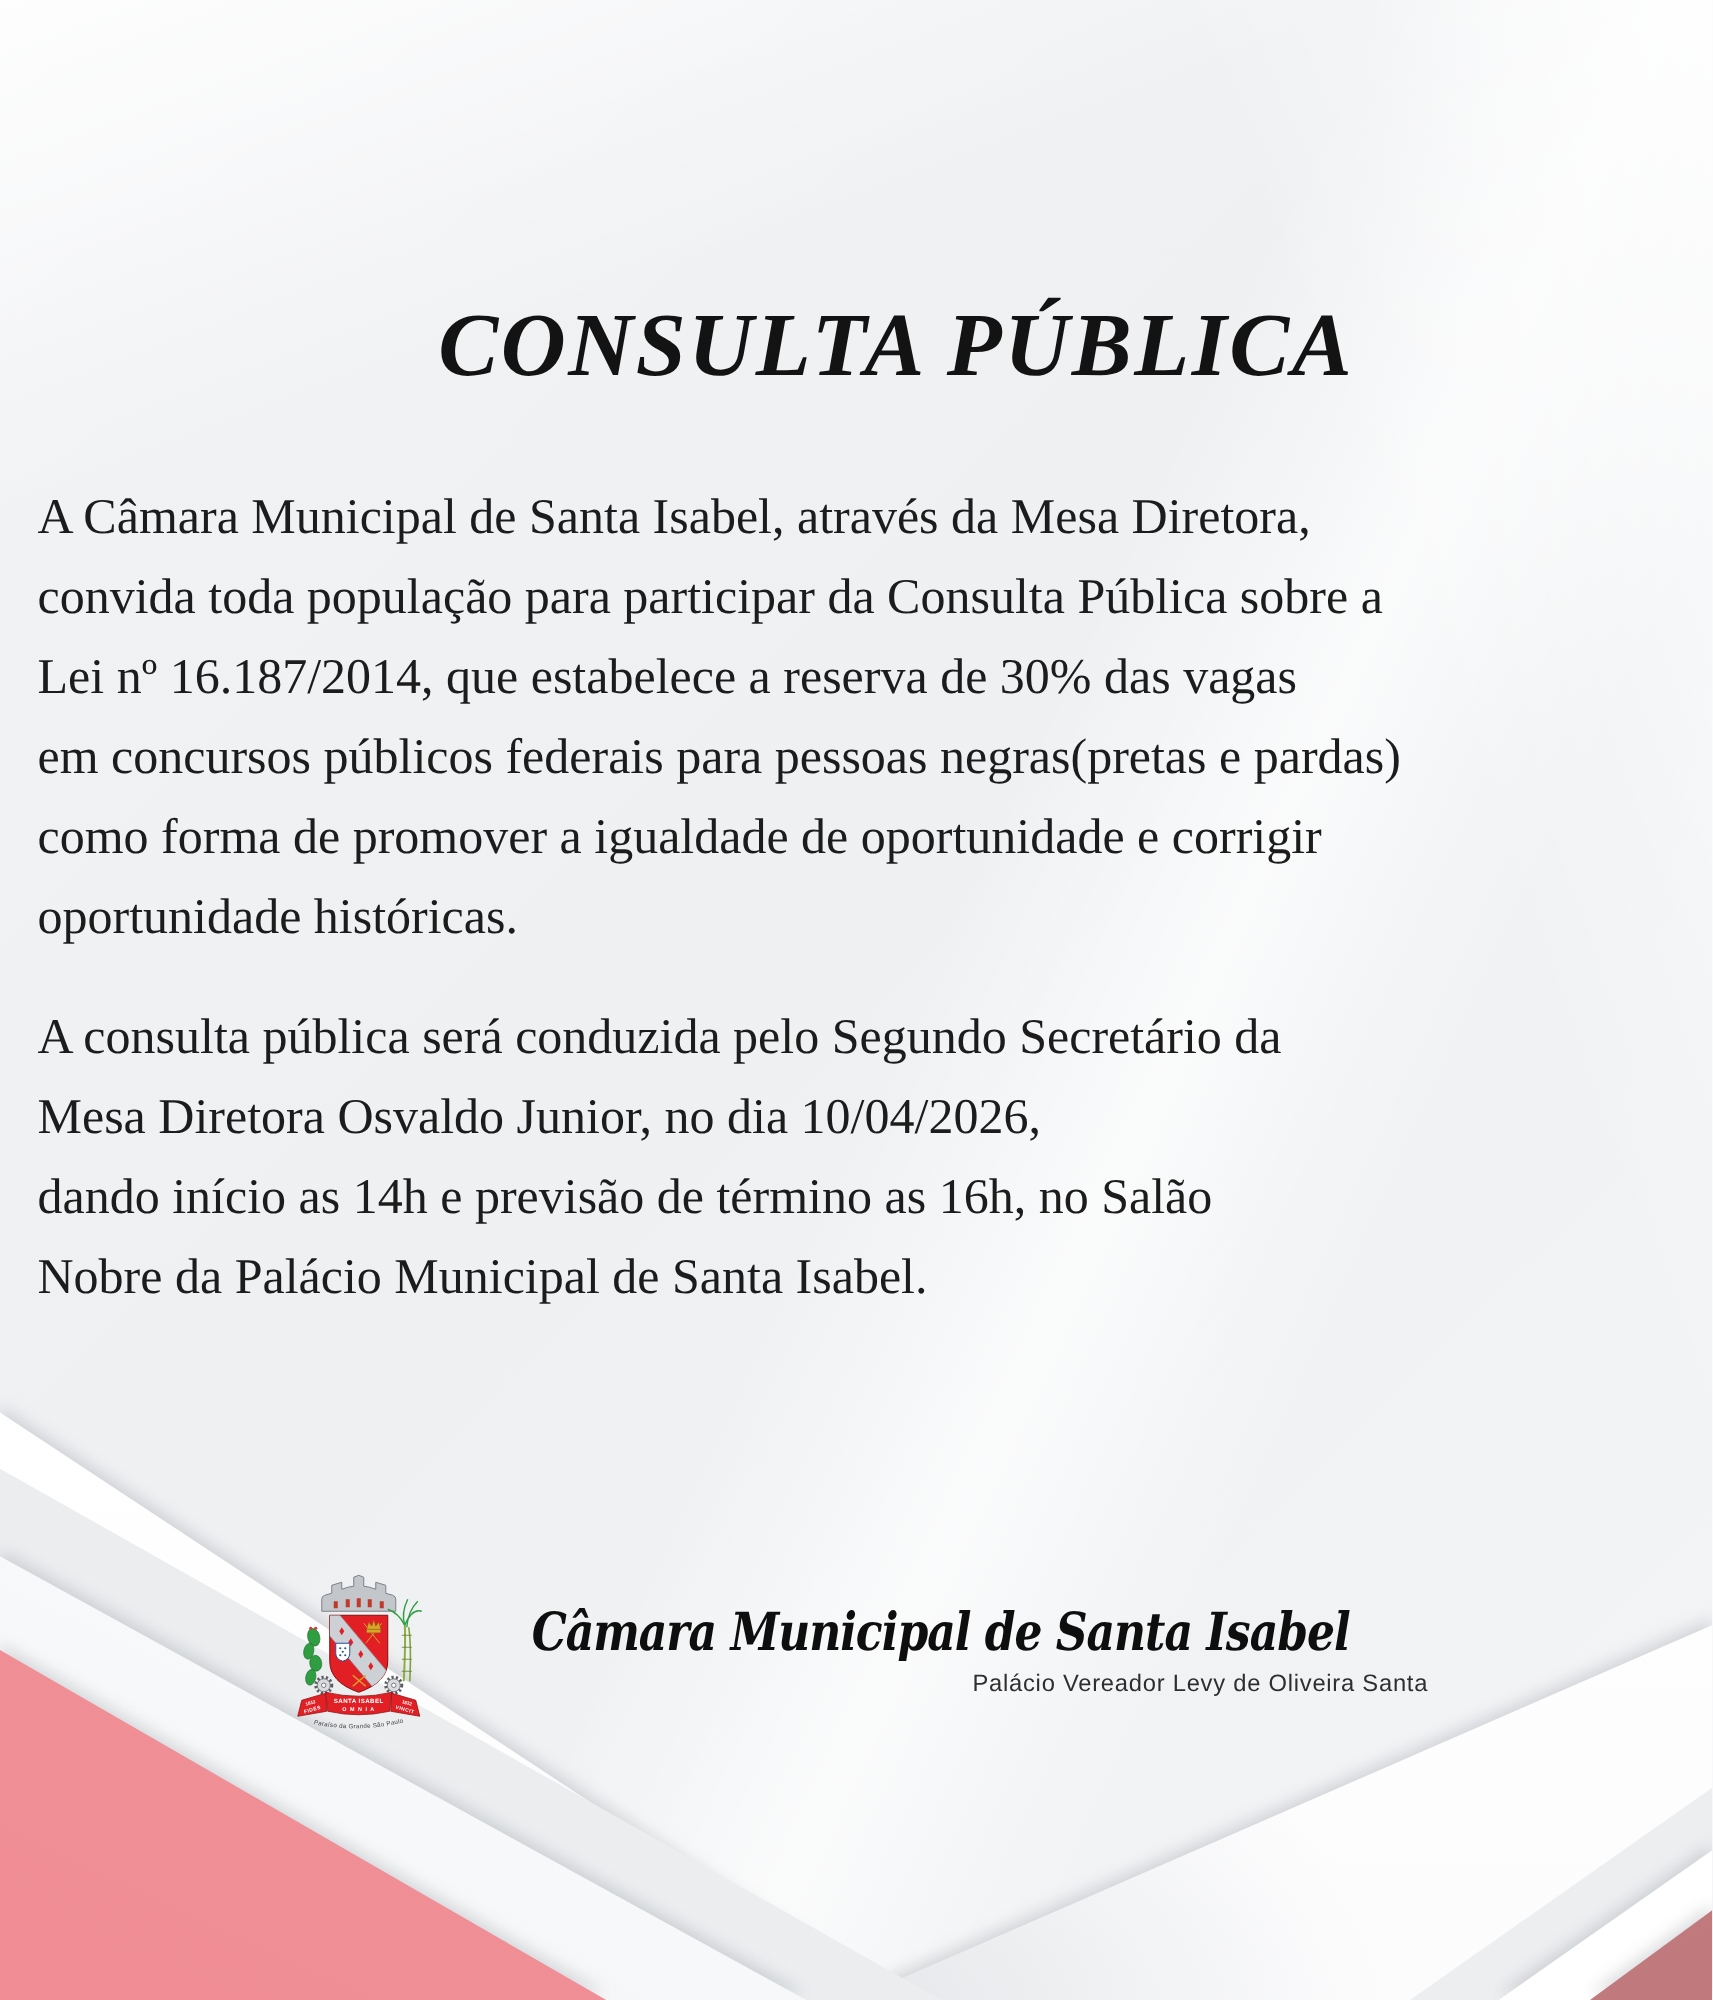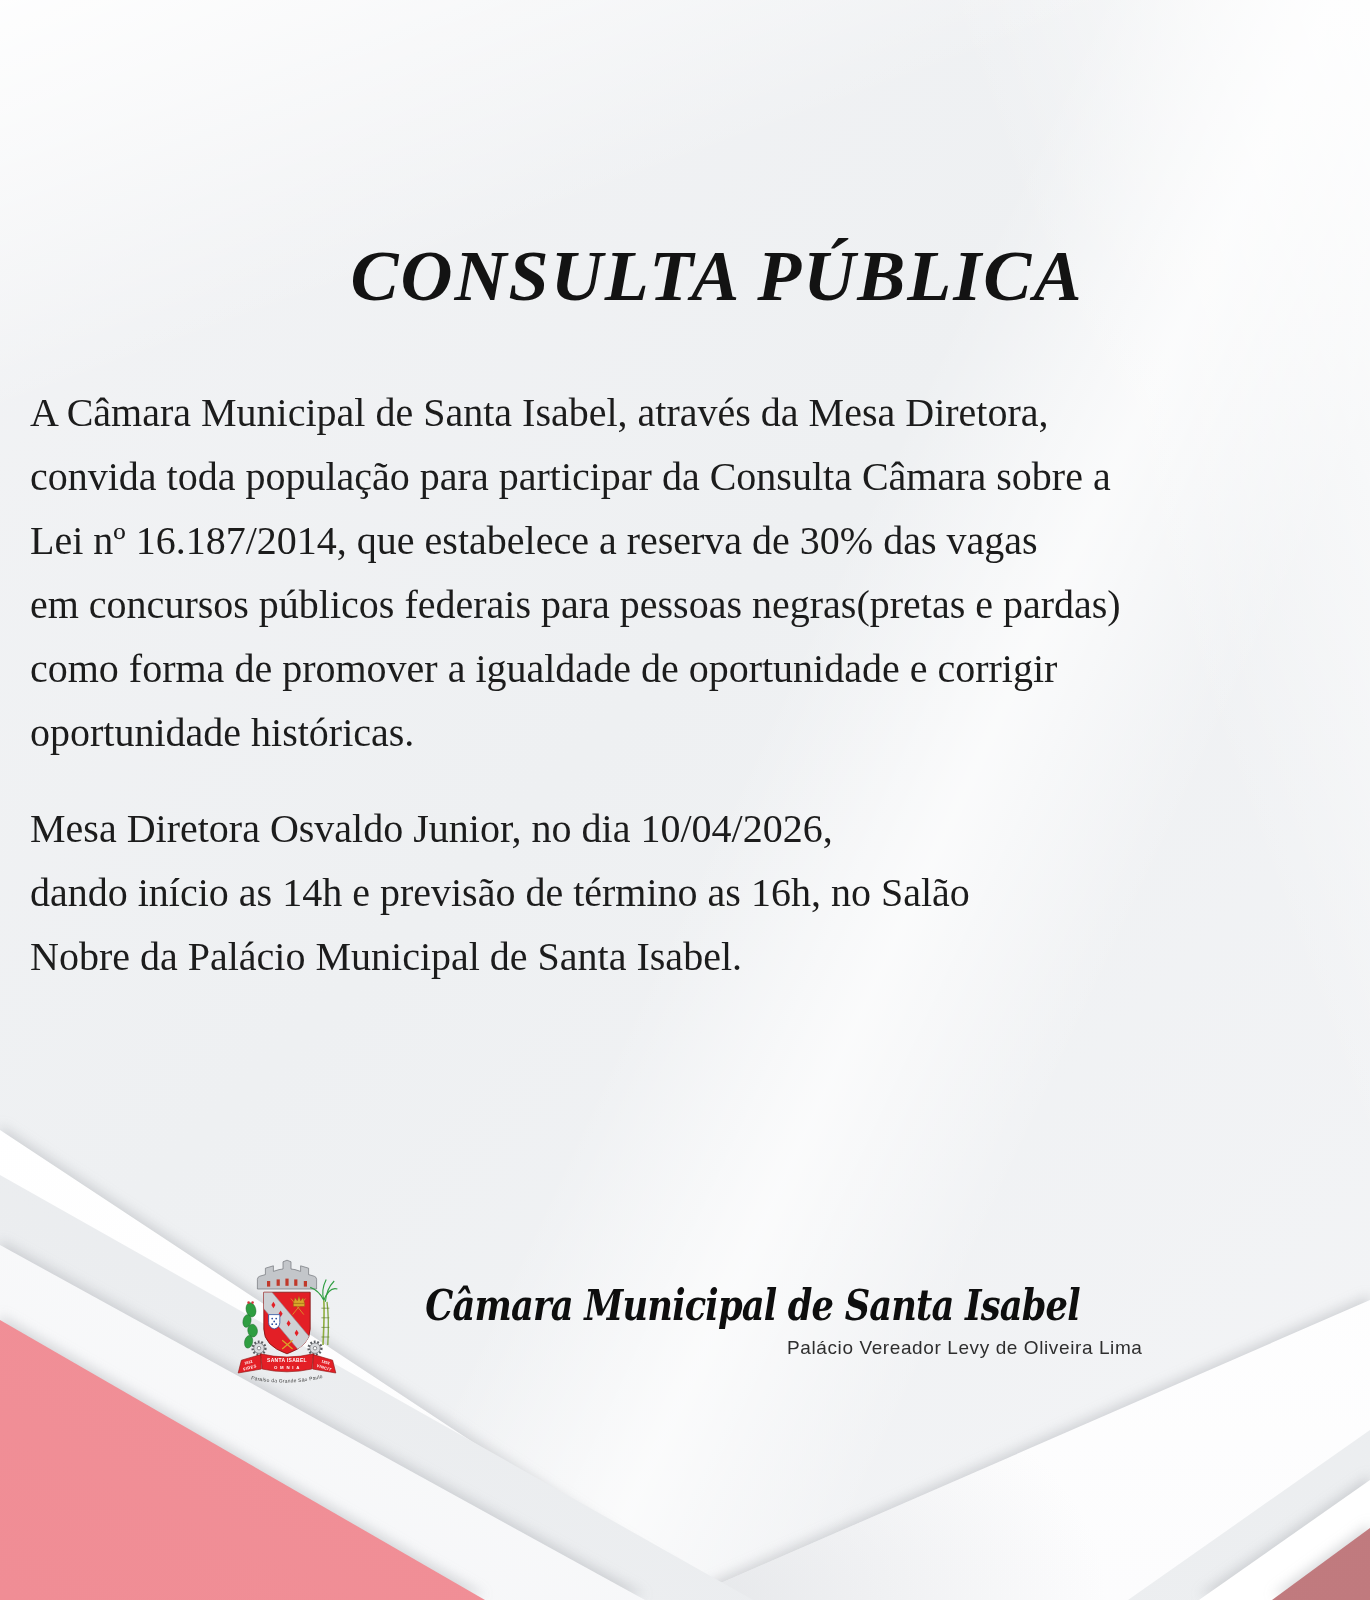--- a/index.html
+++ b/index.html
@@ -99,27 +99,28 @@
   </div>
   <div class="fold sh">
     <div class="band right-mauve"></div>
   </div>
 
   <h1 class="title">CONSULTA PÚBLICA</h1>
 
   <div class="body-text">
     <div class="para1">
       <div class="line">A Câmara Municipal de Santa Isabel, através da Mesa Diretora,</div>
-      <div class="line">convida toda população para participar da Consulta Câmara sobre a</div>
+      <div class="line">convida toda população para participar da Consulta Pública sobre a</div>
       <div class="line">Lei nº 16.187/2014, que estabelece a reserva de 30% das vagas</div>
       <div class="line">em concursos públicos federais para pessoas negras(pretas e pardas)</div>
       <div class="line">como forma de promover a igualdade de oportunidade e corrigir</div>
       <div class="line">oportunidade históricas.</div>
     </div>
     <div class="para2">
+      <div class="line">A consulta pública será conduzida pelo Segundo Secretário da</div>
       <div class="line">Mesa Diretora Osvaldo Junior, no dia 10/04/2026,</div>
       <div class="line">dando início as 14h e previsão de término as 16h, no Salão</div>
       <div class="line">Nobre da Palácio Municipal de Santa Isabel.</div>
     </div>
   </div>
 
   <div class="footer">
     <svg class="crest" viewBox="0 0 150 172" xmlns="http://www.w3.org/2000/svg">
       <defs>
         <clipPath id="shieldClip">
@@ -212,17 +213,17 @@
         </g>
       </g>
 
       <text class="tagline" font-size="6.2" letter-spacing="0.3">
         <textPath href="#tagArc" startOffset="50%" text-anchor="middle">Paraíso da Grande São Paulo</textPath>
       </text>
     </svg>
 
     <div class="footer-text">
       <div class="org-name">Câmara Municipal de Santa Isabel</div>
-      <div class="building">Palácio Vereador Levy de Oliveira Lima</div>
+      <div class="building">Palácio Vereador Levy de Oliveira Santa</div>
     </div>
   </div>
 
 </div>
 
 </body></html>

